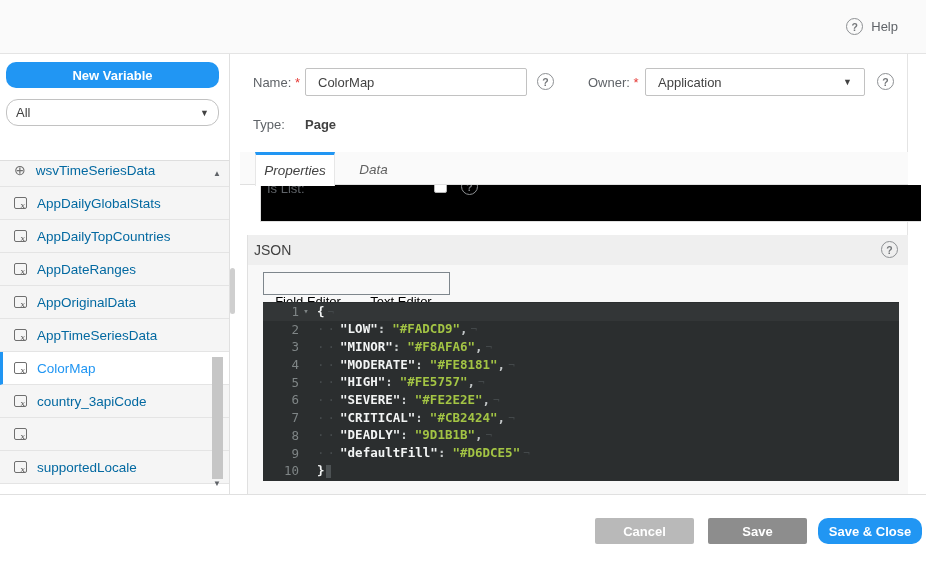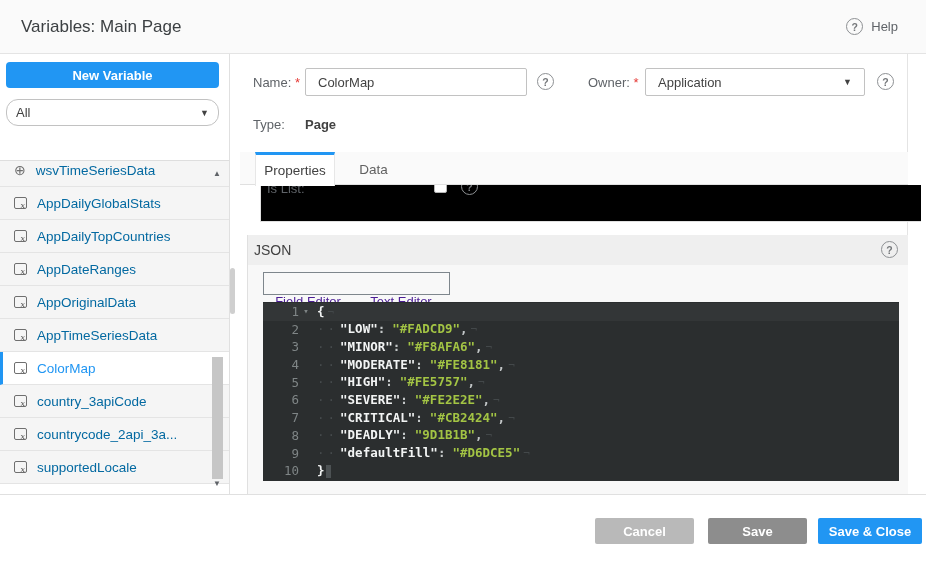--- a/index.html
+++ b/index.html
@@ -10,21 +10,21 @@
   
   .hdr { position:absolute; left:0; top:0; width:926px; height:54px; background:#fafafa; border-bottom:1px solid #e4e4e4; }
   .hdr-title { position:absolute; left:21px; top:17px; font-size:17px; color:#3c4043; }
   .hdr-help { position:absolute; right:28px; top:18px; display:flex; align-items:center; gap:8px; cursor:pointer; }
   .q-icon { display:inline-flex; align-items:center; justify-content:center; width:17px; height:17px; border:1.2px solid #8d9093; border-radius:50%; color:#75787b; font-size:10.5px; font-weight:bold; background:transparent; }
   .hdr-help .lbl { font-size:13px; color:#5f6368; }
 
   
   .sidebar { position:absolute; left:0; top:54px; width:229px; height:440px; background:#fff; }
   .v-divider { position:absolute; left:229px; top:54px; width:1px; height:440px; background:#e0e0e0; }
-  .new-var { position:absolute; left:6px; top:8px; width:213px; height:26px; background:#2196f3; color:#fff; font-size:13px; font-weight:bold; border:none; border-radius:4px; font-family:inherit; cursor:pointer; }
+  .new-var { position:absolute; left:6px; top:8px; width:213px; height:26px; background:#2196f3; color:#fff; font-size:13px; font-weight:bold; border:none; border-radius:10px; font-family:inherit; cursor:pointer; }
   .filter { position:absolute; left:6px; top:45px; width:213px; height:27px; border:1px solid #c2c2c2; border-radius:12px; background:#fff; display:flex; align-items:center; padding:0 9px; cursor:pointer; }
   .filter .val { flex:1; font-size:13px; color:#424242; }
   .filter .caret { font-size:9px; color:#424242; }
   .search { position:absolute; left:6px; top:83px; width:213px; height:27px; border:1px solid #c2c2c2; border-radius:3px; background:#fff; display:flex; align-items:center; }
   .s-icon { position:relative; width:11px; height:11px; margin:0 7px 0 9px; }
   .s-icon::before { content:""; position:absolute; left:0; top:0; width:8px; height:8px; border:1.4px solid #757575; border-radius:50%; }
   .s-icon::after { content:""; position:absolute; left:8px; top:8px; width:4px; height:1.5px; background:#757575; transform:rotate(45deg); transform-origin:left center; }
   .search input { flex:1; border:none; outline:none; font-size:13px; color:#424242; font-family:inherit; background:transparent; }
   .search input::placeholder { color:#9e9e9e; }
 
@@ -48,37 +48,37 @@
   .flabel { position:absolute; font-size:13px; color:#5f6368; }
   .req { color:#e53935; }
   .name-input { position:absolute; left:65px; top:14px; width:222px; height:28px; border:1px solid #c2c2c2; border-radius:2px; padding:0 12px; font-size:13px; color:#424242; font-family:inherit; outline:none; }
   .qi-name { position:absolute; left:297px; top:19px; }
   .owner-select { position:absolute; left:405px; top:14px; width:220px; height:28px; border:1px solid #c2c2c2; border-radius:2px; background:#fff; display:flex; align-items:center; padding:0 12px; cursor:pointer; }
   .owner-select .val { flex:1; font-size:13px; color:#424242; }
   .owner-select .caret { font-size:9px; color:#424242; }
   .qi-owner { position:absolute; left:637px; top:19px; }
   .type-value { position:absolute; left:65px; top:63px; font-size:13px; font-weight:bold; color:#424242; }
 
-  .tabstrip { position:absolute; left:0; top:98px; width:668px; height:33px; background:#fafafa; border-bottom:1px solid #e0e0e0; }
+  .tabstrip { position:absolute; left:0; top:98px; width:668px; height:33px; background:#fafafa; border-bottom:1px solid #e0e0e0;font-style:italic; }
   .tab { position:absolute; top:0; height:34px; display:flex; align-items:center; justify-content:center; font-size:13.5px; cursor:pointer; }
   .tab.active { left:15px; width:80px; background:#fff; border-top:3px solid #2196f3; border-left:1px solid #e7e7e7; border-right:1px solid #e7e7e7; color:#424242; z-index:2; }
   .tab.inactive { left:96px; width:75px; color:#616161; }
 
   .islist-box { position:absolute; left:20px; top:131px; width:661px; height:37px; border-left:1px solid #e0e0e0; background:#000000; border-bottom:1px solid #e0e0e0; overflow:hidden; }
   .islist-row { margin-top:-8px; position:relative; height:24px; }
   .islist-row .lbl { position:absolute; left:6px; top:4px; font-size:13px; color:#5f6368; }
   .checkbox { position:absolute; left:173px; top:3px; width:13px; height:13px; border:1.3px solid #b5b5b5; border-radius:2px; background:#fff; cursor:pointer; }
   .islist-row .q-icon { position:absolute; left:200px; top:1px; }
 
   .json-box { position:absolute; left:7px; top:181px; width:661px; height:259px; border-left:1px solid #e0e0e0; background:#f8f8f8; }
   .json-hdr { position:relative; height:30px; background:#efefef; }
   .json-hdr .ttl { position:absolute; left:6px; top:7px; font-size:14px; color:#424242; }
   .json-hdr .q-icon { position:absolute; right:10px; top:6px; }
   .toggle { position:absolute; left:15px; top:37px; display:flex; border:1px solid #7e868c; height:23px; }
-  .tg-btn { display:flex; align-items:center; justify-content:center; font-size:13px; color:#4c1d95; cursor:pointer;margin-top:28px; }
+  .tg-btn { display:flex; align-items:center; justify-content:center; font-size:13px; color:#000000; cursor:pointer;margin-top:28px; }
   .tg-field { width:88px; background:#9aa1a6; }
   .tg-text { width:97px; background:#e8ecf2; border-left:1px solid #7e868c; }
 
   
   .editor { position:absolute; left:15px; top:67px; width:636px; height:179px; background:#2b2e2f; font-family:"DejaVu Sans Mono", monospace; font-size:12.5px; overflow:hidden; padding-top:1px; }
   .cl { display:flex; height:17.7px; line-height:17.7px; align-items:center; }
   .cl.active { background:rgba(255,255,255,0.04); }
   .ln { width:36px; text-align:right; color:#7f8586; flex:0 0 auto; }
   .fold { width:14px; text-align:center; color:#7f8586; font-size:9px; flex:0 0 auto; }
   .code { padding-left:4px; white-space:pre; font-weight:bold; }
@@ -88,29 +88,28 @@
   .v { color:#a3c444; margin-left:7px; }
   .b { color:#f2f4f4; }
   .eol { color:#43484a; margin-left:3px; font-weight:normal; font-size:11px; }
   .cursor { display:inline-block; width:5px; height:13px; background:#4d5254; margin-left:1px; vertical-align:middle; }
 
   
   .footer-divider { position:absolute; left:0; top:494px; width:926px; height:1px; background:#e0e0e0; }
   .fbtn { position:absolute; top:518px; height:26px; border:none; border-radius:2px; color:#fff; font-size:13px; font-weight:bold; font-family:inherit; cursor:pointer; }
   .btn-cancel { left:595px; width:99px; background:#b9b9b9; }
   .btn-save { left:708px; width:99px; background:#8d8d8d; }
-  .btn-saveclose { left:818px; width:104px; background:#2196f3; }
+  .btn-saveclose { left:818px; width:104px; background:#2196f3;border-radius:10px; }
 </style>
 </head>
 <body>
 
 <div class="screen">
 
   <div class="hdr">
-    <div class="hdr-title">Variables: Main Page</div>
     <div class="hdr-help">
       <span class="q-icon">
           <span>?</span>
         </span>
       <span class="lbl">Help</span>
     </div>
   </div>
 
   <div class="sidebar">
     <button class="new-var">New Variable</button>
@@ -165,21 +164,20 @@
       <div class="vitem">
         <span class="var-icon">
             <i>x</i>
           </span>
         <span class="vlabel">country_3apiCode</span>
       </div>
       <div class="vitem">
         <span class="var-icon">
             <i>x</i>
           </span>
-        <span class="vlabel">countrycode_2api_3a...</span>
       </div>
       <div class="vitem">
         <span class="var-icon">
             <i>x</i>
           </span>
         <span class="vlabel">supportedLocale</span>
       </div>
 
       <div class="scrollbar">
         <span class="sb-up">▲</span>

